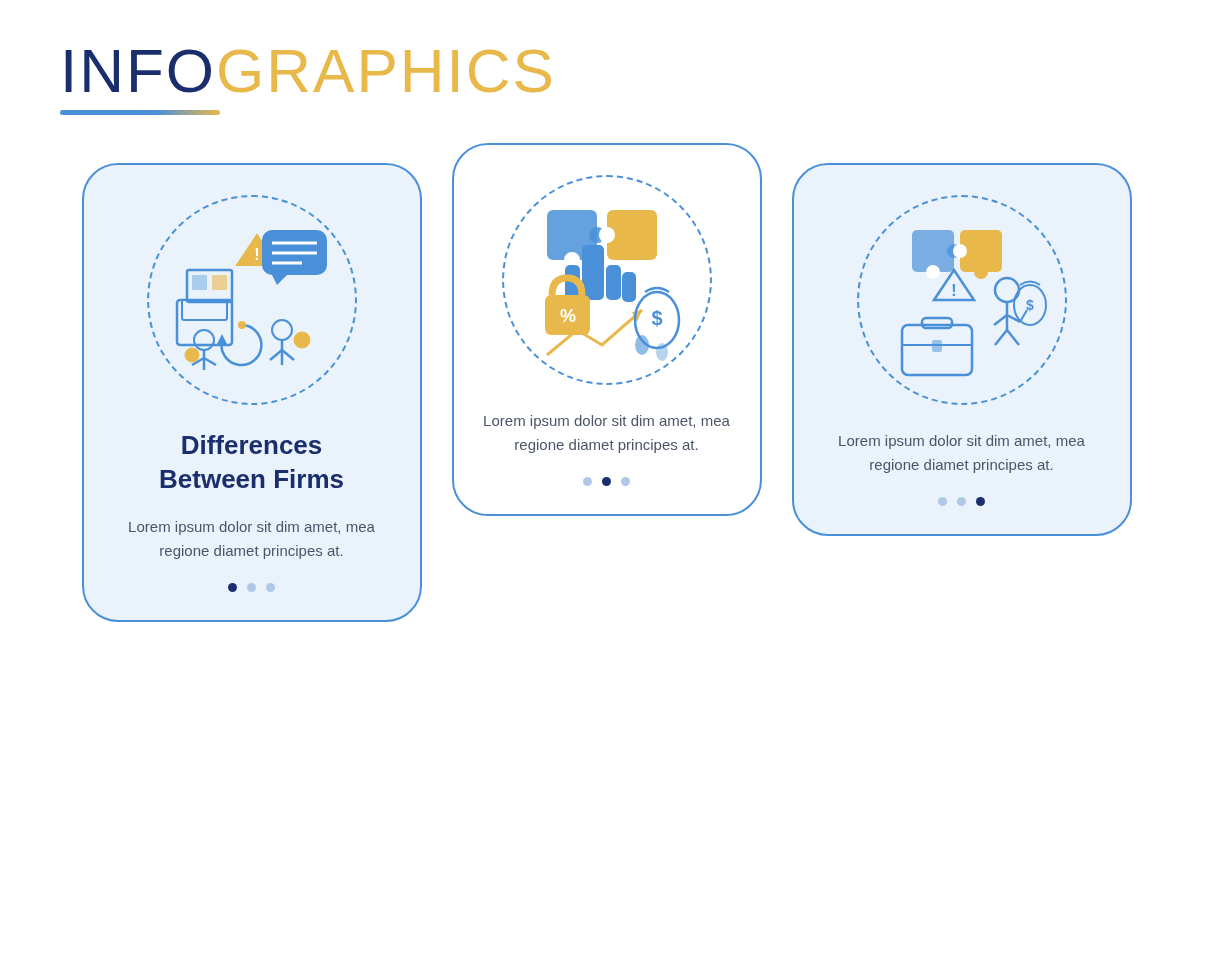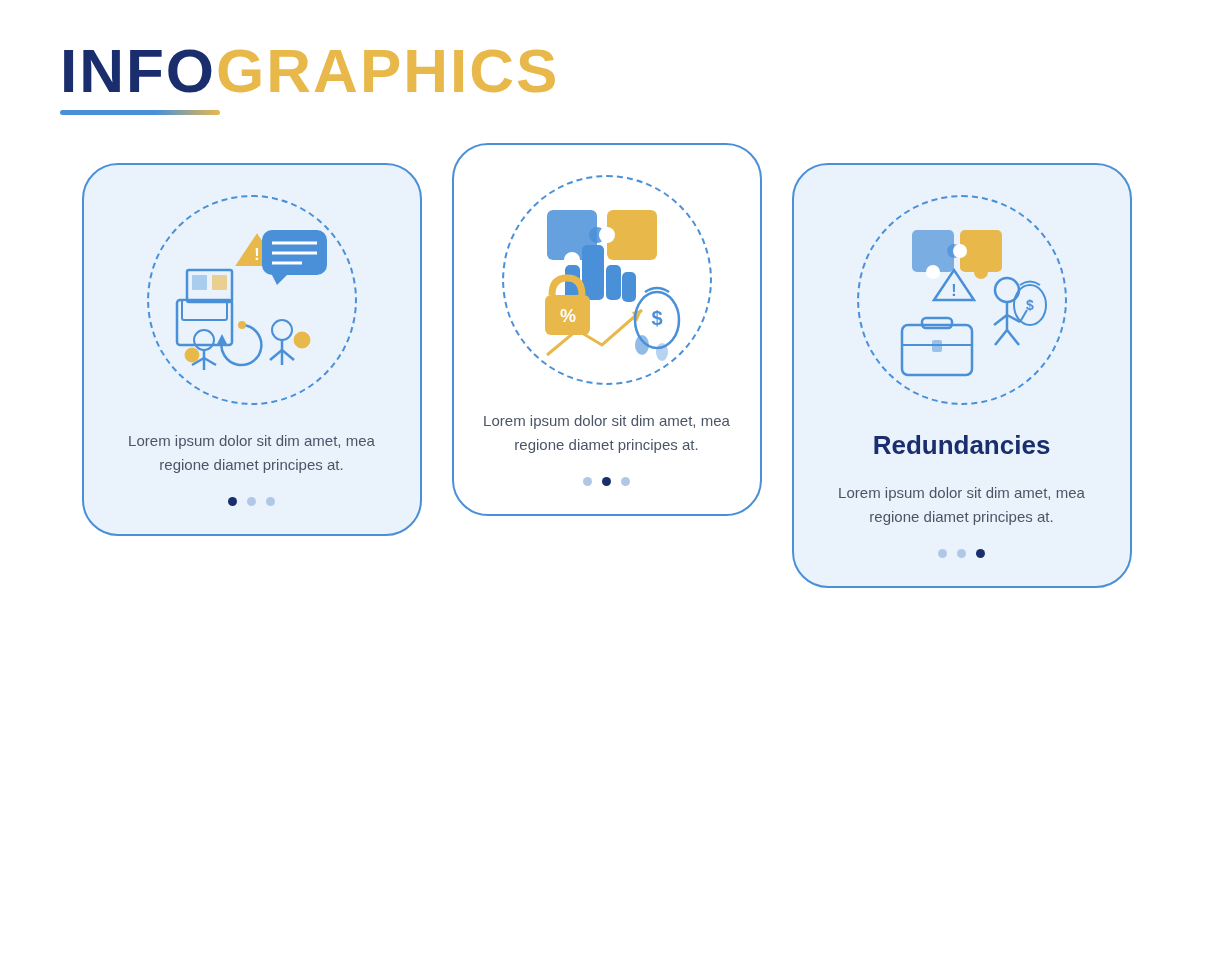--- a/index.html
+++ b/index.html
@@ -15,21 +15,21 @@
       padding: 40px 60px;
     }
 
     
     .header {
       align-self: flex-start;
       margin-bottom: 8px;
     }
     .header-title {
       font-size: 62px;
-      font-weight: 700;
+      font-weight: 400;
       line-height: 1;
       letter-spacing: 2px;
     }
     .header-title .info {
       color: #1a2e6e;
     }
     .header-title .graphics {
       color: #e8b84b;
     }
     .header-underline {
@@ -172,20 +172,21 @@
         <line x1="120" y1="130" x2="120" y2="155" stroke="#4a90d9" stroke-width="2.5"></line>
         <line x1="120" y1="140" x2="108" y2="150" stroke="#4a90d9" stroke-width="2.5"></line>
         <line x1="120" y1="140" x2="132" y2="150" stroke="#4a90d9" stroke-width="2.5"></line>
         <circle cx="140" cy="130" r="8" fill="#e8b84b" stroke="#e8b84b" stroke-width="1"></circle>
 
         <path d="M 80 115 A 20 20 0 1 1 60 130" fill="none" stroke="#4a90d9" stroke-width="2.5"></path>
         <polygon points="60,124 55,134 65,134" fill="#4a90d9"></polygon>
         <circle cx="80" cy="115" r="4" fill="#e8b84b"></circle>
       </svg>
     </div>
+    <div class="card-title">Differences<br>Between Firms</div>
     <div class="card-body">Lorem ipsum dolor sit dim amet, mea regione diamet principes at.</div>
     <div class="dots">
       <div class="dot active"></div>
       <div class="dot"></div>
       <div class="dot"></div>
     </div>
   </div>
 
   <div class="card card-narrow card-middle">
     <div class="icon-circle">
@@ -251,21 +252,20 @@
         <line x1="135" y1="105" x2="148" y2="112" stroke="#4a90d9" stroke-width="2.5"></line>
         <line x1="135" y1="120" x2="123" y2="135" stroke="#4a90d9" stroke-width="2.5"></line>
         <line x1="135" y1="120" x2="147" y2="135" stroke="#4a90d9" stroke-width="2.5"></line>
 
         <ellipse cx="158" cy="95" rx="16" ry="20" fill="none" stroke="#4a90d9" stroke-width="2"></ellipse>
         <path d="M 148 75 Q 158 68 168 75" fill="none" stroke="#4a90d9" stroke-width="2"></path>
         <text x="158" y="100" text-anchor="middle" font-size="14" fill="#4a90d9" font-weight="bold">$</text>
         <line x1="148" y1="112" x2="155" y2="100" stroke="#4a90d9" stroke-width="2"></line>
       </svg>
     </div>
-    <div class="card-title">Redundancies</div>
     <div class="card-body">Lorem ipsum dolor sit dim amet, mea regione diamet principes at.</div>
     <div class="dots">
       <div class="dot"></div>
       <div class="dot"></div>
       <div class="dot active"></div>
     </div>
   </div>
 
 </div>
 

